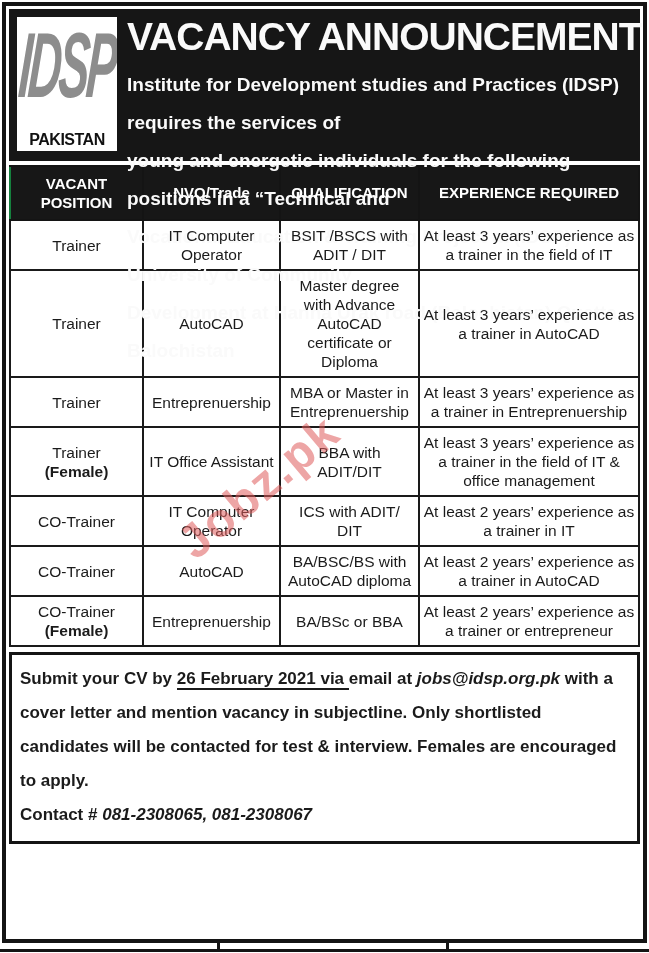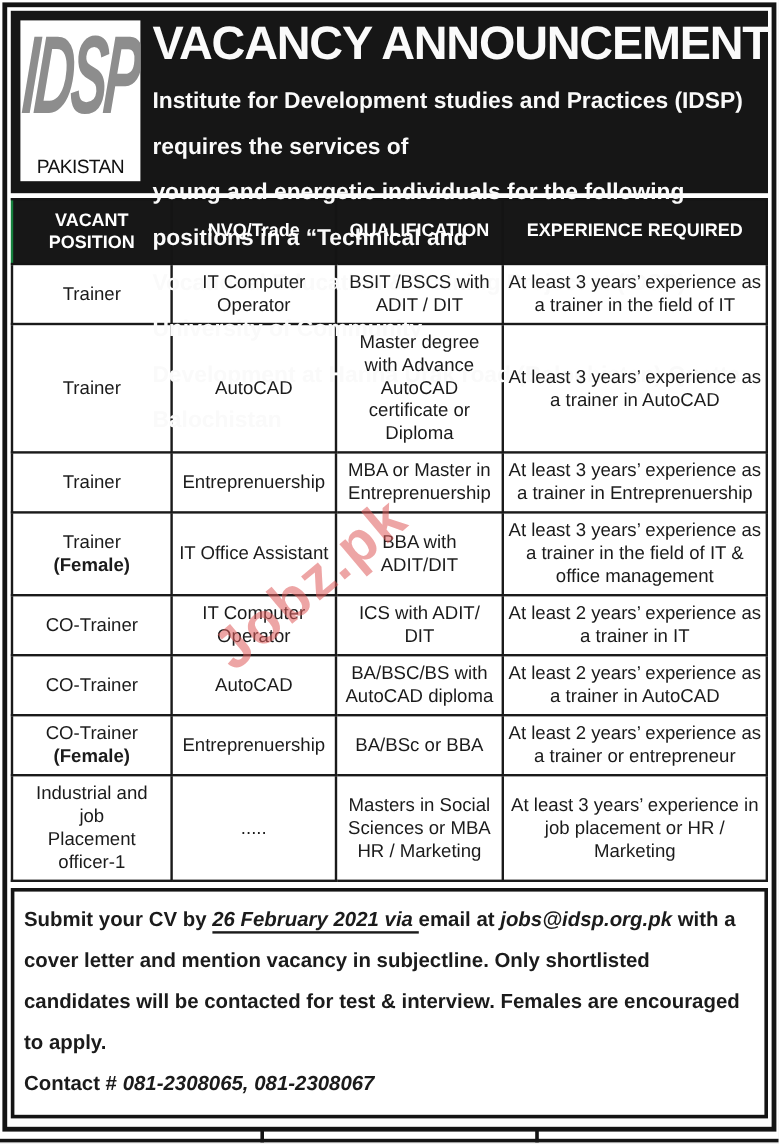--- a/index.html
+++ b/index.html
@@ -12,41 +12,41 @@
 
   
   .header { background:#161616; color:#fafafa; display:flex; padding:8px 6px 10px 8px; height:152px; }
   .logo-box { width:100px; height:134px; background:#ffffff; color:#111; flex:0 0 auto;
               display:flex; flex-direction:column; align-items:center; justify-content:flex-end;
               padding:2px; overflow:hidden; position:relative; }
   .logo-acronym { position:absolute; top:48px; left:50%;
                   transform:translate(-50%,-50%) scale(1.05,2.1) skewX(-8deg);
                   font-size:44px; font-weight:bold; font-style:italic; color:#8d8d8d;
                   letter-spacing:-3px; line-height:1; }
-  .logo-country { font-size:16px; font-weight:normal; letter-spacing:-0.5px; line-height:1.1; }
+  .logo-country { font-size:16px; font-weight:bold; letter-spacing:-0.5px; line-height:1.1; }
   .header-text { flex:1; padding-left:10px; }
   .ad-title { font-size:39px; font-weight:bold; letter-spacing:-1px; line-height:1.05; white-space:nowrap; }
   .ad-desc { margin-top:8px; font-size:19px; font-weight:bold; line-height:38px; white-space:pre-line; }
 
   
   table.vacancies { width:100%; border-collapse:collapse; margin-top:4px; table-layout:fixed; }
   .vacancies col.c1 { width:133px; } .vacancies col.c2 { width:137px; }
   .vacancies col.c3 { width:139px; } .vacancies col.c4 { width:auto; }
   .vacancies th { background:#171717; color:#ffffff; font-size:15px; font-weight:bold;
                   border:2px solid #141414; border-left:2px solid #4a4a4a;
                   height:54px; text-align:center; vertical-align:middle; white-space:pre-line; line-height:1.3; }
   .vacancies th:first-child { border-left:2px solid #15803d; }
   .vacancies td { border:2px solid #1a1a1a; text-align:center; vertical-align:middle;
                   font-size:15.5px; line-height:19px; padding:5px 2px; white-space:pre-line; }
   .pos-bold { font-weight:bold; display:block; }
 
   
   .footer { margin-top:5px; border:3px solid #141414; padding:7px 8px 9px 8px;
             font-size:17px; font-weight:600; line-height:34px; }
-  .u-bold { font-weight:800; border-bottom:2.5px solid #1b1b1b;font-style:italic; }
+  .u-bold { font-weight:800; border-bottom:2.5px solid #1b1b1b; }
   .b { font-weight:800;font-style:italic; }
 
   
   .watermark { position:absolute; left:185px; top:521px; font-size:48px; font-weight:bold;
                transform:rotate(-40deg); transform-origin:left center;
                opacity:0.55; letter-spacing:2px; pointer-events:none; }
 
   
   .bottom-strip { position:absolute; left:0; right:0; bottom:0; height:10px; }
   .bottom-line { position:absolute; left:0; right:0; bottom:1px; height:3px; background:#141414; }
@@ -151,33 +151,20 @@
       </tr>
 
       <tr>
         <td><span>CO-Trainer</span><span class="pos-bold">(Female)</span></td>
         <td>Entreprenuership</td>
         <td>BA/BSc or BBA</td>
         <td>At least 2 years’ experience as
 a trainer or entrepreneur</td>
       </tr>
 
-      <tr>
-        <td><span>Industrial and
-job
-Placement
-officer-1</span></td>
-        <td>.....</td>
-        <td>Masters in Social
-Sciences or  MBA
-HR / Marketing</td>
-        <td>At least 3 years’ experience in
-job placement or HR /
-Marketing</td>
-      </tr>
 
     </tbody>
     </table>
 
     <div class="footer">
       <div><span>Submit your CV by </span><span class="u-bold">26 February 2021 via </span><span>email at </span><span class="b">jobs@idsp.org.pk</span><span> with a cover letter and mention vacancy in subjectline. Only shortlisted candidates will be contacted for test &amp; interview. Females are encouraged to apply.</span></div>
       <div><span>Contact # </span><span class="b">081-2308065, 081-2308067</span></div>
 
     </div>
 

